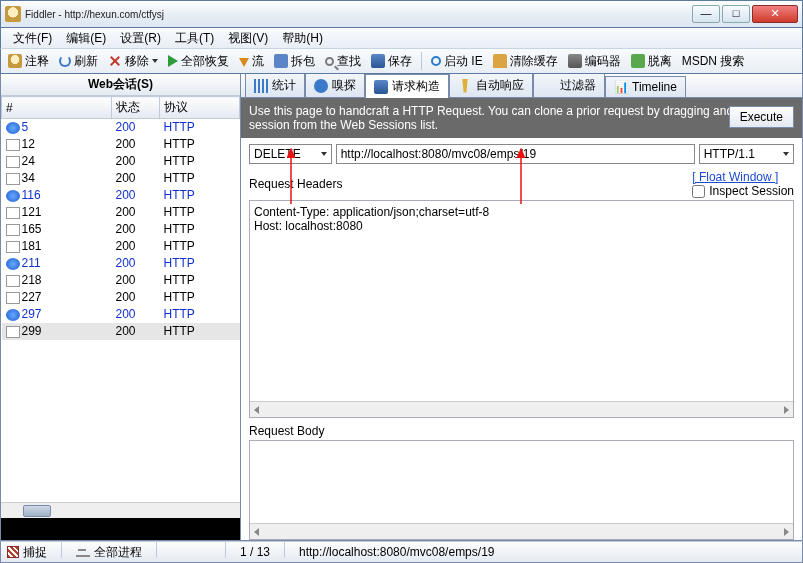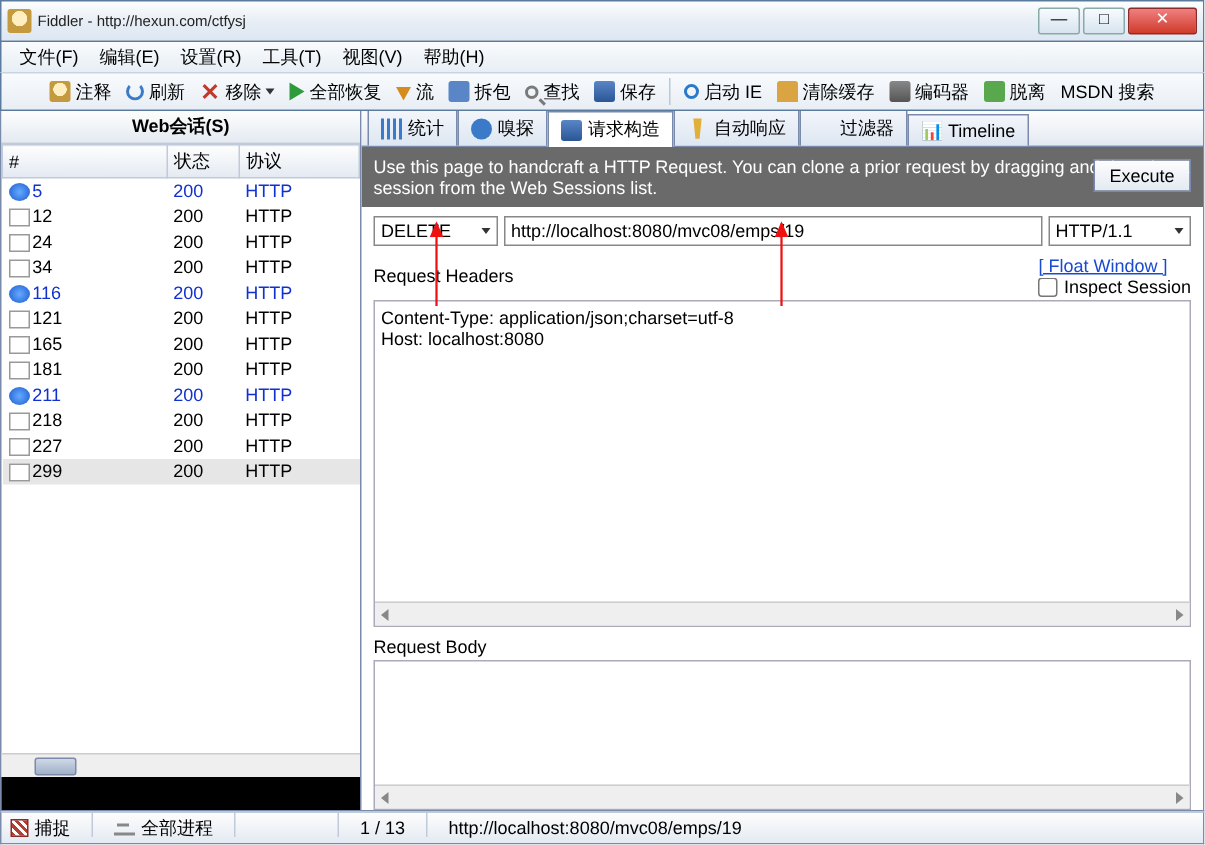--- a/index.html
+++ b/index.html
@@ -11,21 +11,21 @@
   .title-text { flex: 1; font-size: 10px; color: #222; }
   .win-btns { display: flex; gap: 2px; }
   .win-btn { width: 28px; height: 18px; border: 1px solid #8aa; background: linear-gradient(#f7fbff,#d7e4ef); border-radius: 2px; font-size: 11px; text-align: center; line-height: 15px; }
   .win-close { width: 46px; background: linear-gradient(#f08080,#cf3b2a); color: #fff; border-color: #8b2b2b; }
 
   
   .menubar { height: 20px; background: linear-gradient(#f9fbfd,#e8eef5); border-left:1px solid #5a7aa0; border-right:1px solid #5a7aa0; display: flex; align-items: center; gap: 2px; padding: 0 6px; }
   .menubar span { padding: 1px 6px; }
 
   
-  .toolbar { height: 26px; background: linear-gradient(#f9fbfd,#e8eef5); border:1px solid #5a7aa0; border-top:1px solid #c8d4e4; display: flex; align-items: center; padding: 0 4px; gap: 4px; overflow:hidden;justify-content:center;}
+  .toolbar { height: 26px; background: linear-gradient(#f9fbfd,#e8eef5); border:1px solid #5a7aa0; border-top:1px solid #c8d4e4; display: flex; align-items: center; padding: 0 4px; gap: 4px; overflow:hidden;}
   .tb-item { display: flex; align-items: center; gap: 3px; padding: 1px 3px; white-space: nowrap; }
   .tb-sep { width: 1px; height: 18px; background: #b9c8dc; margin: 0 2px; }
   .ic { width: 14px; height: 14px; display:inline-block; }
   .ic-comment { background: radial-gradient(circle at 50% 40%, #ffefc0 40%, #c59a3f 42%); border-radius: 2px; }
   .ic-refresh { border:2px solid #3a7ac8; border-radius:50%; border-top-color:transparent; width:12px;height:12px;}
   .ic-del { position:relative; } .ic-del::before,.ic-del::after{content:"";position:absolute;left:1px;top:6px;width:12px;height:2px;background:#c0392b;} .ic-del::after{transform:rotate(90deg);} .ic-del{transform:rotate(45deg);}
   .ic-play { width:0;height:0;border-left:10px solid #2e9b3a;border-top:6px solid transparent;border-bottom:6px solid transparent;}
   .ic-down { width:0;height:0;border-top:9px solid #d68b1f;border-left:5px solid transparent;border-right:5px solid transparent;margin-top:3px;}
   .ic-hand { background:#5a86c8;border-radius:2px;}
   .ic-find { border:2px solid #7a7a7a;border-radius:50%;width:9px;height:9px;position:relative;} .ic-find::after{content:"";position:absolute;width:5px;height:2px;background:#7a7a7a;left:7px;top:8px;transform:rotate(45deg);}
@@ -230,20 +230,25 @@
             <tr>
               <td class="id"><span class="row-ic ri-doc"></span>218</td>
               <td>200</td>
               <td>HTTP</td>
             </tr>
             <tr>
               <td class="id"><span class="row-ic ri-doc"></span>227</td>
               <td>200</td>
               <td>HTTP</td>
             </tr>
+            <tr class="blue">
+              <td class="id"><span class="row-ic ri-blue"></span>297</td>
+              <td>200</td>
+              <td>HTTP</td>
+            </tr>
             <tr class="selected">
               <td class="id"><span class="row-ic ri-doc"></span>299</td>
               <td>200</td>
               <td>HTTP</td>
             </tr>
           </tbody>
       </table>
       <div class="grid-scroll">
           <div class="thumb"></div>
         </div>

